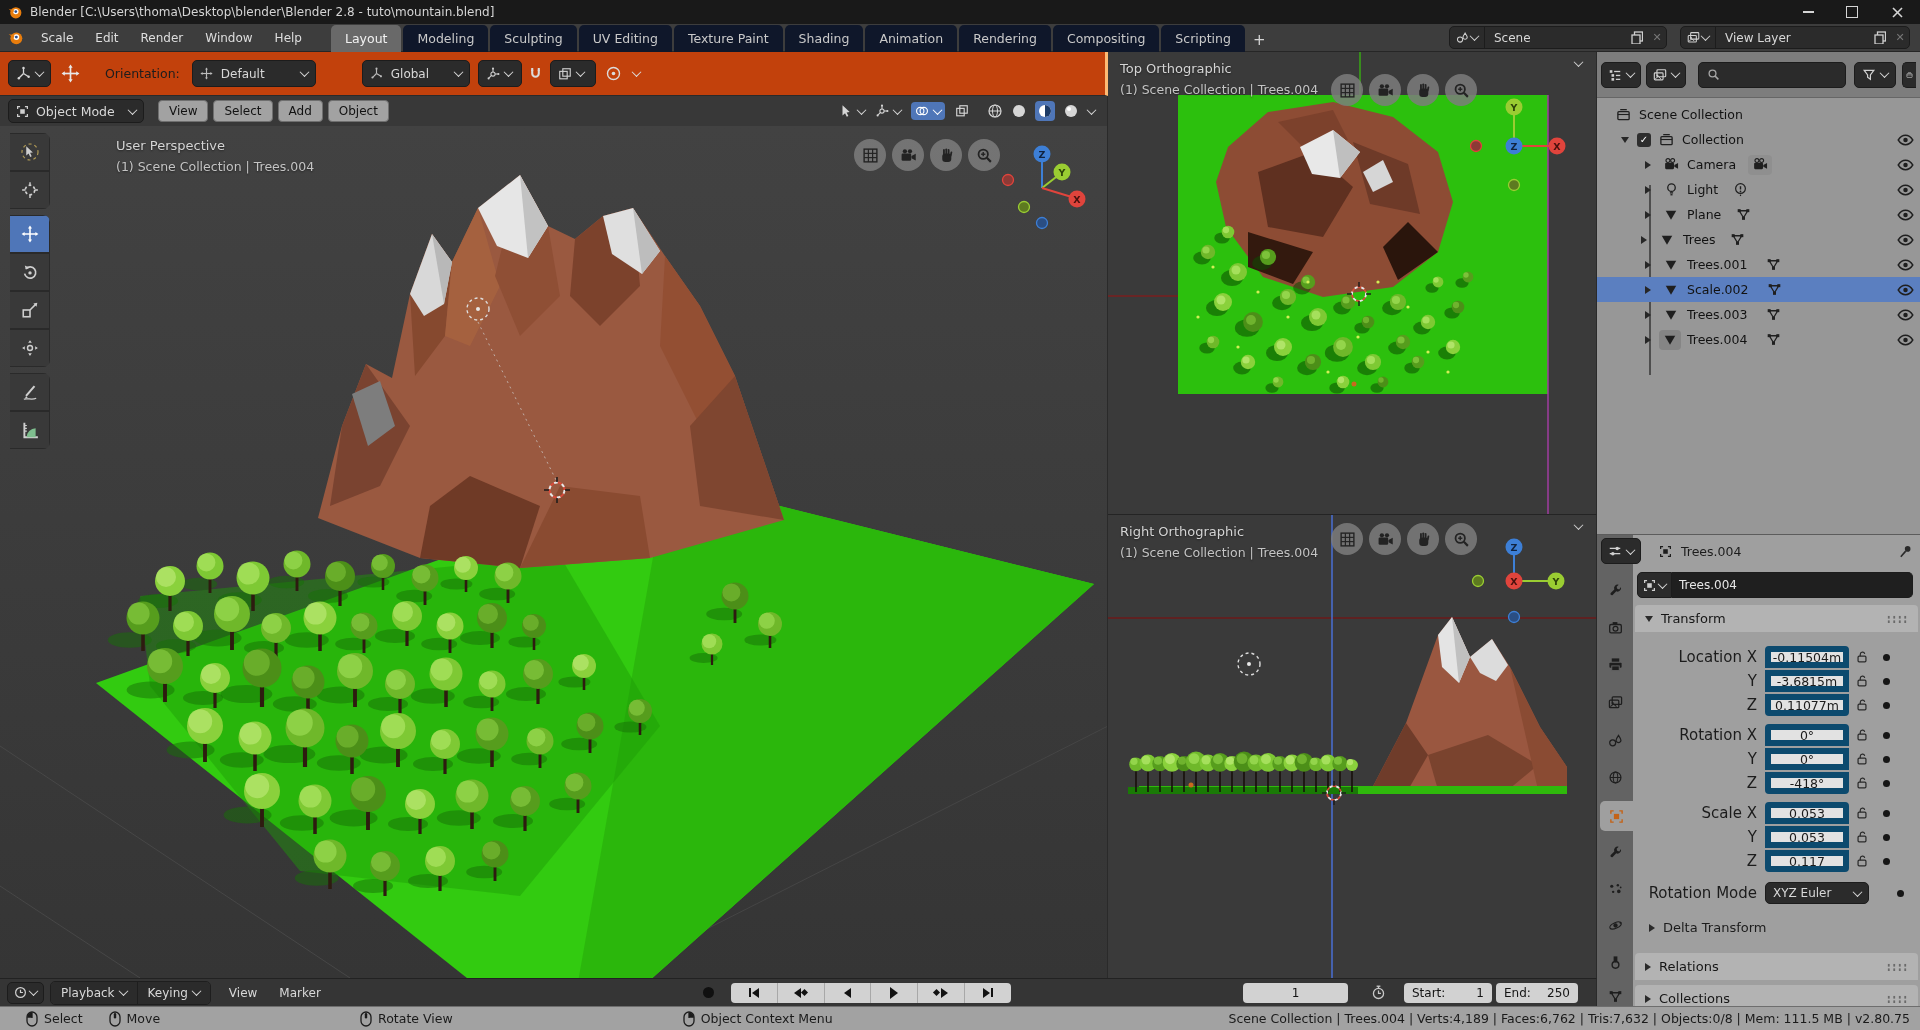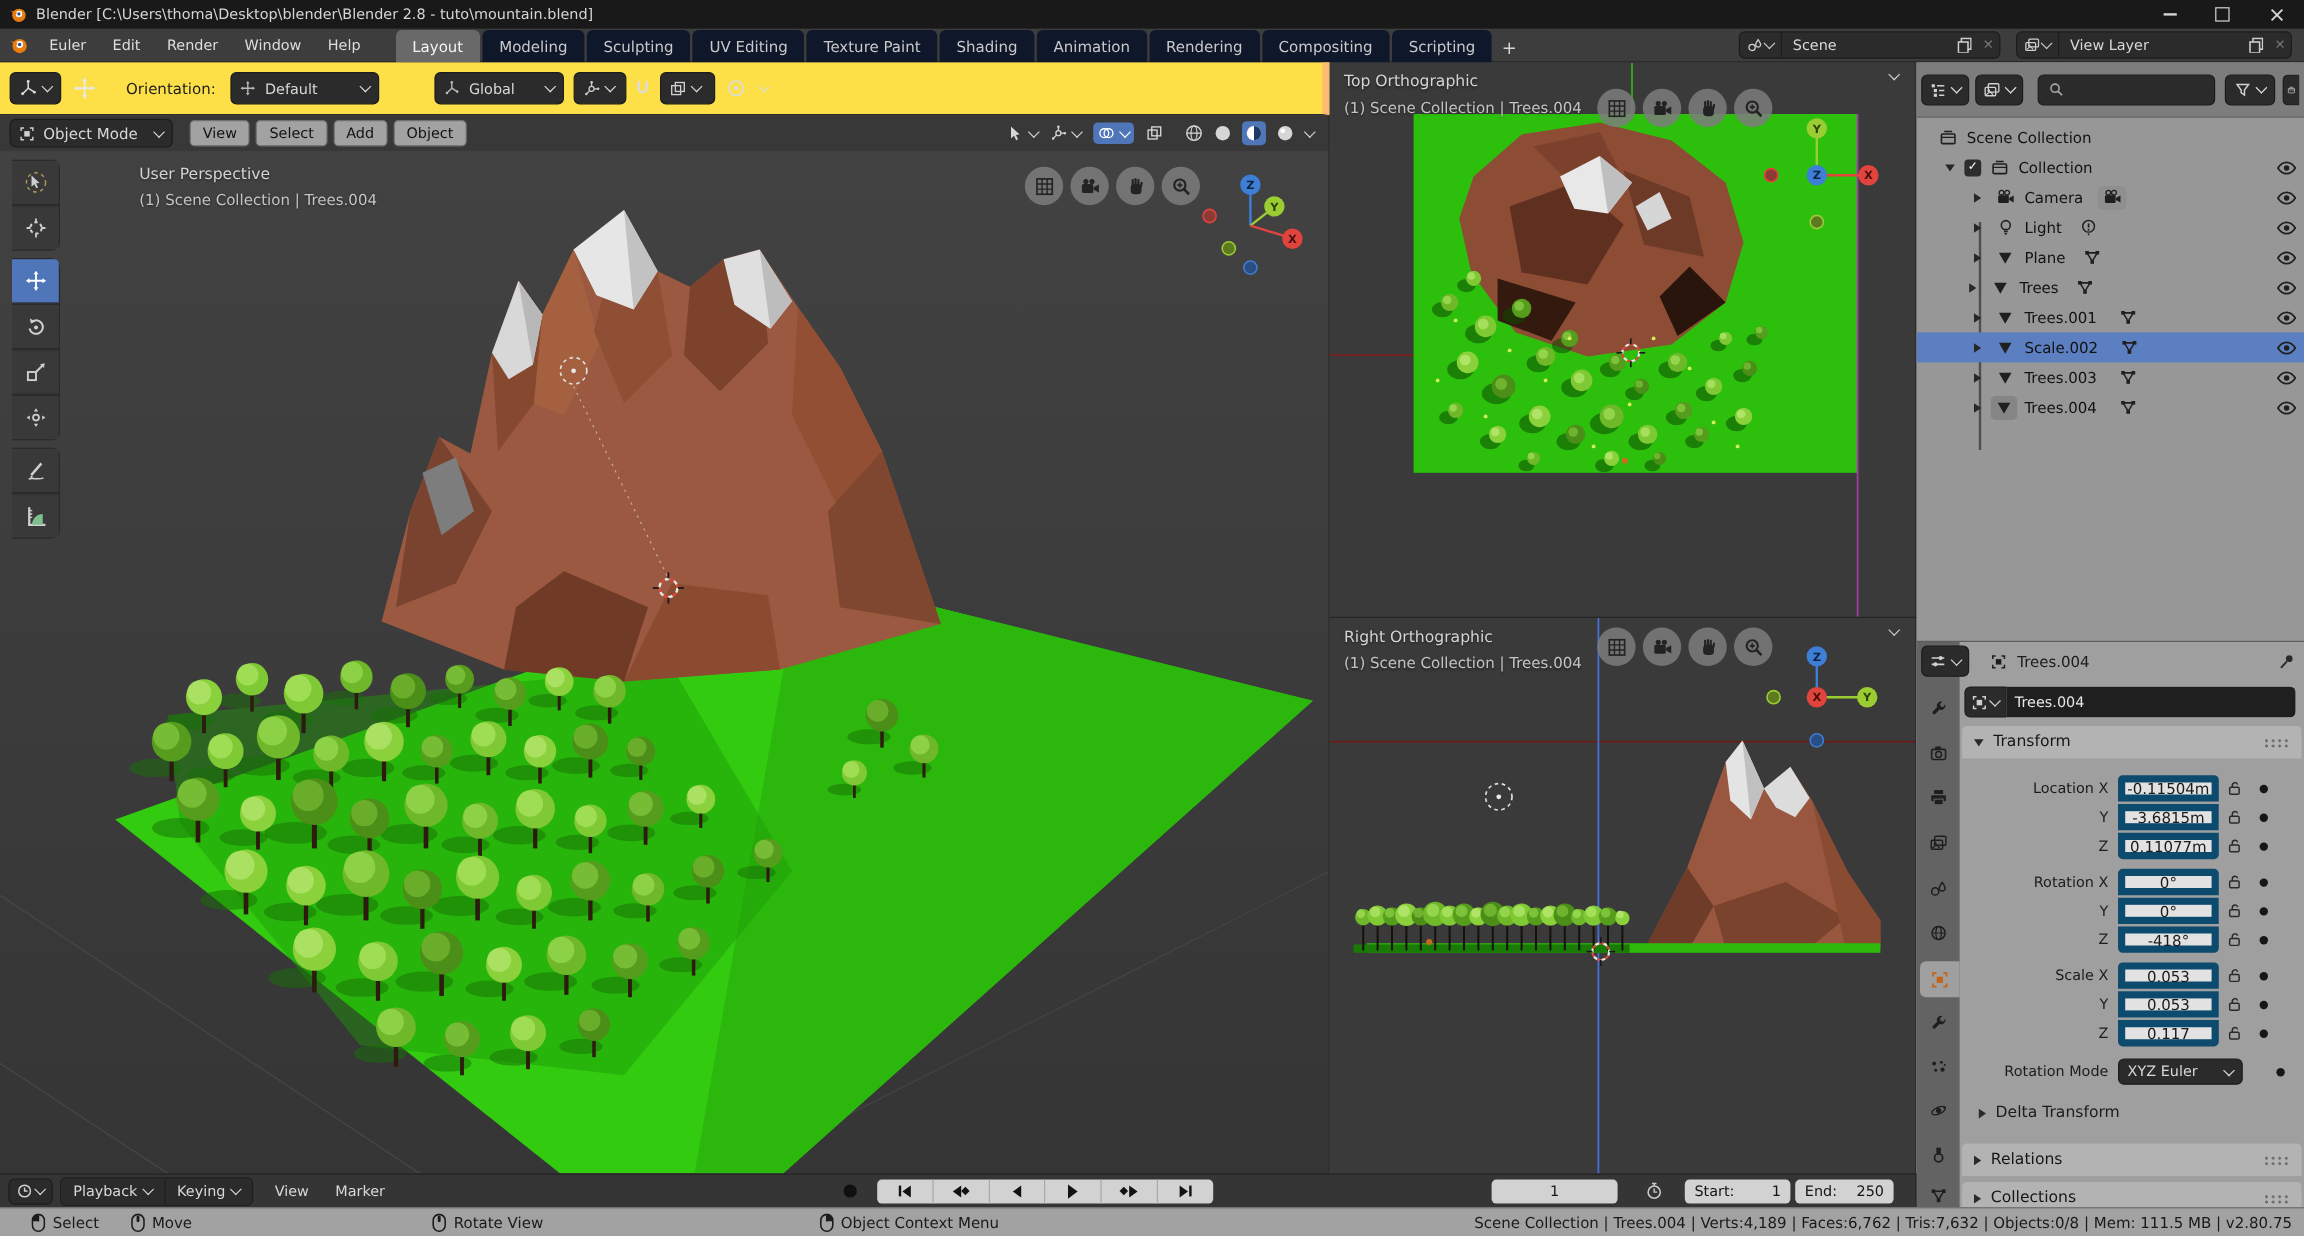--- a/index.html
+++ b/index.html
@@ -21,21 +21,21 @@
     display:flex;align-items:center;justify-content:center;}
   .toolbtn{width:40px;height:38px;background:#393939;border:1px solid #2a2a2a;border-left:none;
     display:flex;align-items:center;justify-content:center;color:#cfcfcf;box-sizing:border-box;}
   .toolbtn.active{background:#4f76b8;color:#fff;}
   .tool-group{border-radius:0 7px 7px 0;overflow:hidden;margin-bottom:6px;}
   .ol-row{display:flex;align-items:center;height:25px;color:#121212;font-size:12.5px;white-space:nowrap;}
   .ol-row.selected{background:#5b7fc0;}
   .dragdots{width:22px;height:8px;background-image:radial-gradient(circle,#6a6a6a 1.1px,transparent 1.3px);
     background-size:5.5px 4.5px;}
   .prow{display:flex;align-items:center;height:24px;}
-  .plabel{width:122px;text-align:right;color:#1c1c1c;font-size:12px;padding-right:8px;flex:none;}
+  .plabel{width:122px;text-align:right;color:#1c1c1c;font-size:15px;padding-right:8px;flex:none;}
   .pfield{width:84px;height:22px;background:#e2e2e2;border-radius:3px;color:#1b1b1b;font-size:12.5px;
     display:flex;align-items:center;justify-content:center;flex:none;border:6px solid #0c4a6e;box-sizing:border-box;}
   .kdot{width:7px;height:7px;border-radius:50%;background:#161616;display:inline-block;}
   .secstrip{background:#b3b3b3;border-radius:4px 4px 0 0;display:flex;align-items:center;
     color:#161616;font-size:13px;height:27px;padding:0 10px;}
   .tb{display:flex;align-items:center;justify-content:center;flex:1;height:20px;gap:1.5px;border-right:1px solid #a8a8a8;}
   .tb:last-child{border-right:none;}
   .bar{width:2px;height:9px;background:#121212;}
   .trl{width:0;height:0;border-right:7px solid #121212;border-top:5px solid transparent;border-bottom:5px solid transparent;}
   .trr{width:0;height:0;border-left:7px solid #121212;border-top:5px solid transparent;border-bottom:5px solid transparent;}
@@ -320,21 +320,21 @@
       </svg>
     </span>
 </div>
 
 <div class="abs row" style="left:0;top:24px;width:1920px;height:28px;background:#3d3d3d;border-bottom:1px solid #262626;box-sizing:border-box;">
   <span class="icn" style="width:30px;height:28px;">
       <svg width="17" height="17">
         <use href="#i-blender"></use>
       </svg>
     </span>
-  <span style="color:#dedede;padding:0 11px;">Euler</span>
+  <span style="color:#dedede;padding:0 11px;">Scale</span>
   <span style="color:#dedede;padding:0 11px;">Edit</span>
   <span style="color:#dedede;padding:0 11px;">Render</span>
   <span style="color:#dedede;padding:0 11px;">Window</span>
   <span style="color:#dedede;padding:0 11px;">Help</span>
   <div class="row" style="margin-left:18px;height:28px;align-items:flex-end;">
     <span class="tab active">Layout</span>
     <span class="tab">Modeling</span>
     <span class="tab">Sculpting</span>
     <span class="tab">UV Editing</span>
     <span class="tab">Texture Paint</span>
@@ -374,21 +374,21 @@
     <span class="icn" style="width:22px;color:#cfcfcf;">
         <svg width="12" height="13">
           <rect x="3.5" y="1" width="8" height="9" fill="none" stroke="currentColor" stroke-width="1.3"></rect>
           <rect x="1" y="4" width="8" height="9" fill="#2b2b2b" stroke="currentColor" stroke-width="1.3"></rect>
         </svg>
       </span>
     <span class="icn" style="width:18px;color:#777;font-size:11px;">✕</span>
   </div>
 </div>
 
-<div class="abs row" style="left:0;top:52px;width:1108px;height:44px;background:#fde047;border-bottom:1px solid #2a2a2a;border-right:6px solid #fdba74;box-sizing:border-box;">
+<div class="abs row" style="left:0;top:52px;width:1108px;height:44px;background:#c2410c;border-bottom:1px solid #2a2a2a;border-right:3px solid #fdba74;box-sizing:border-box;">
   <div class="dkw" style="margin-left:8px;">
       <svg width="15" height="15" style="color:#d8d8d8">
         <use href="#i-axis"></use>
       </svg>
       <span class="chv"></span>
     </div>
   <span class="icn" style="width:38px;color:#e8e8e8;">
       <svg width="19" height="19">
         <use href="#i-move"></use>
       </svg>

